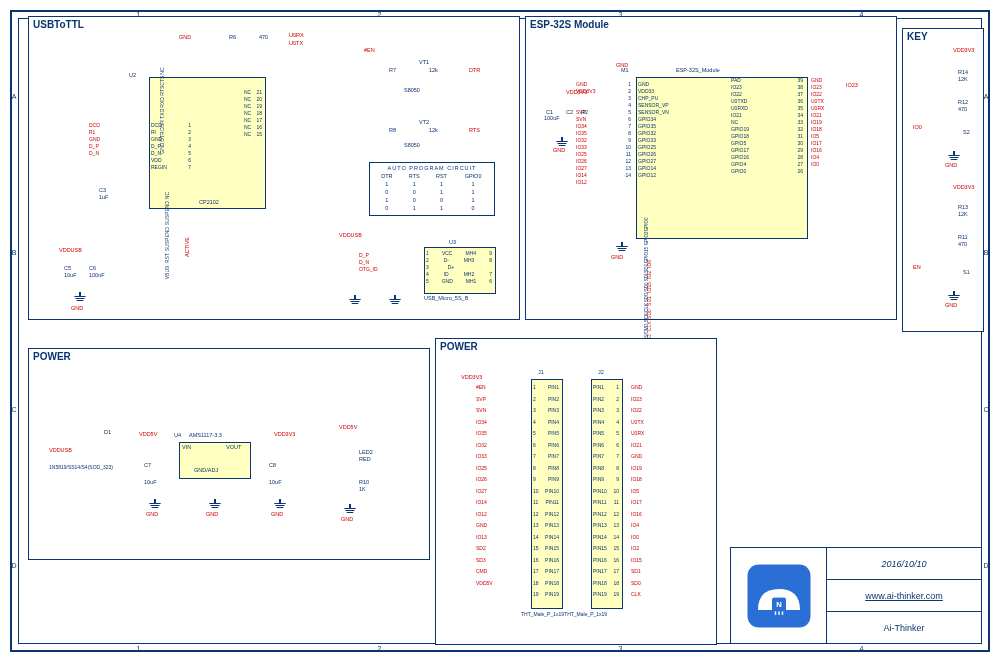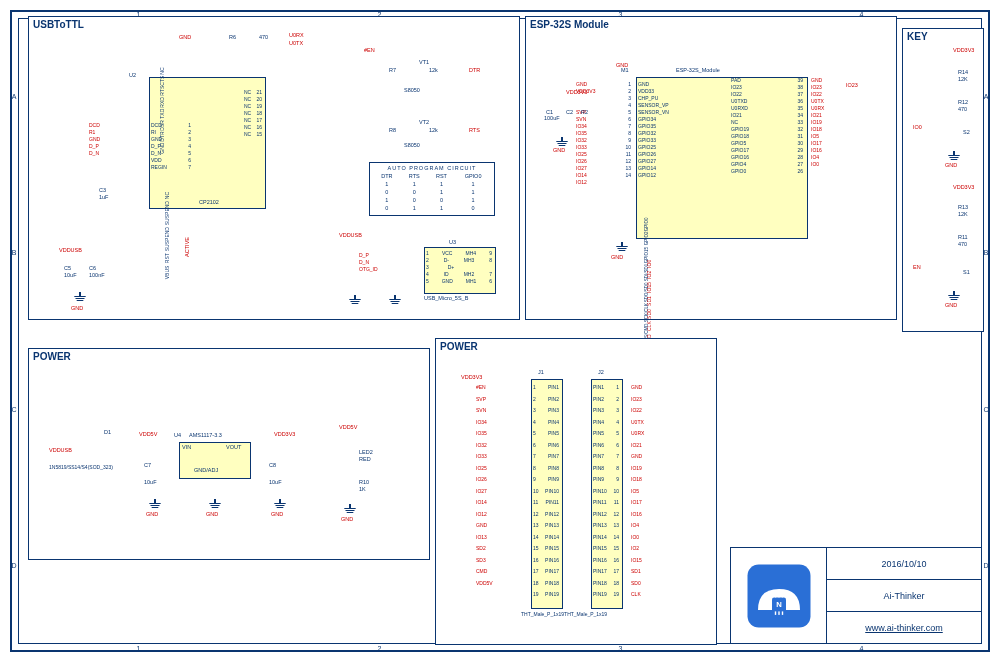--- a/index.html
+++ b/index.html
@@ -908,20 +908,20 @@
             <rect x="35" y="61" width="5" height="2"></rect>
             <rect x="35" y="66" width="5" height="2"></rect>
             <rect x="60" y="56" width="5" height="2"></rect>
             <rect x="60" y="61" width="5" height="2"></rect>
             <rect x="60" y="66" width="5" height="2"></rect>
           </g>
           <text x="50" y="66" text-anchor="middle" fill="#fff" font-size="11" font-family="Arial" font-weight="bold">N</text>
         </svg>
     </div>
     <div class="tb-rows">
-      <div class="tb-row" style="">2016/10/10</div>
-      <div class="tb-row">Ai-Thinker</div>
+      <div class="tb-row" style="font-style:italic">2016/10/10</div>
       <div class="tb-row">
           <span class="link">www.ai-thinker.com</span>
         </div>
+      <div class="tb-row">Ai-Thinker</div>
     </div>
   </div>
 </div>
 
 </body></html>

